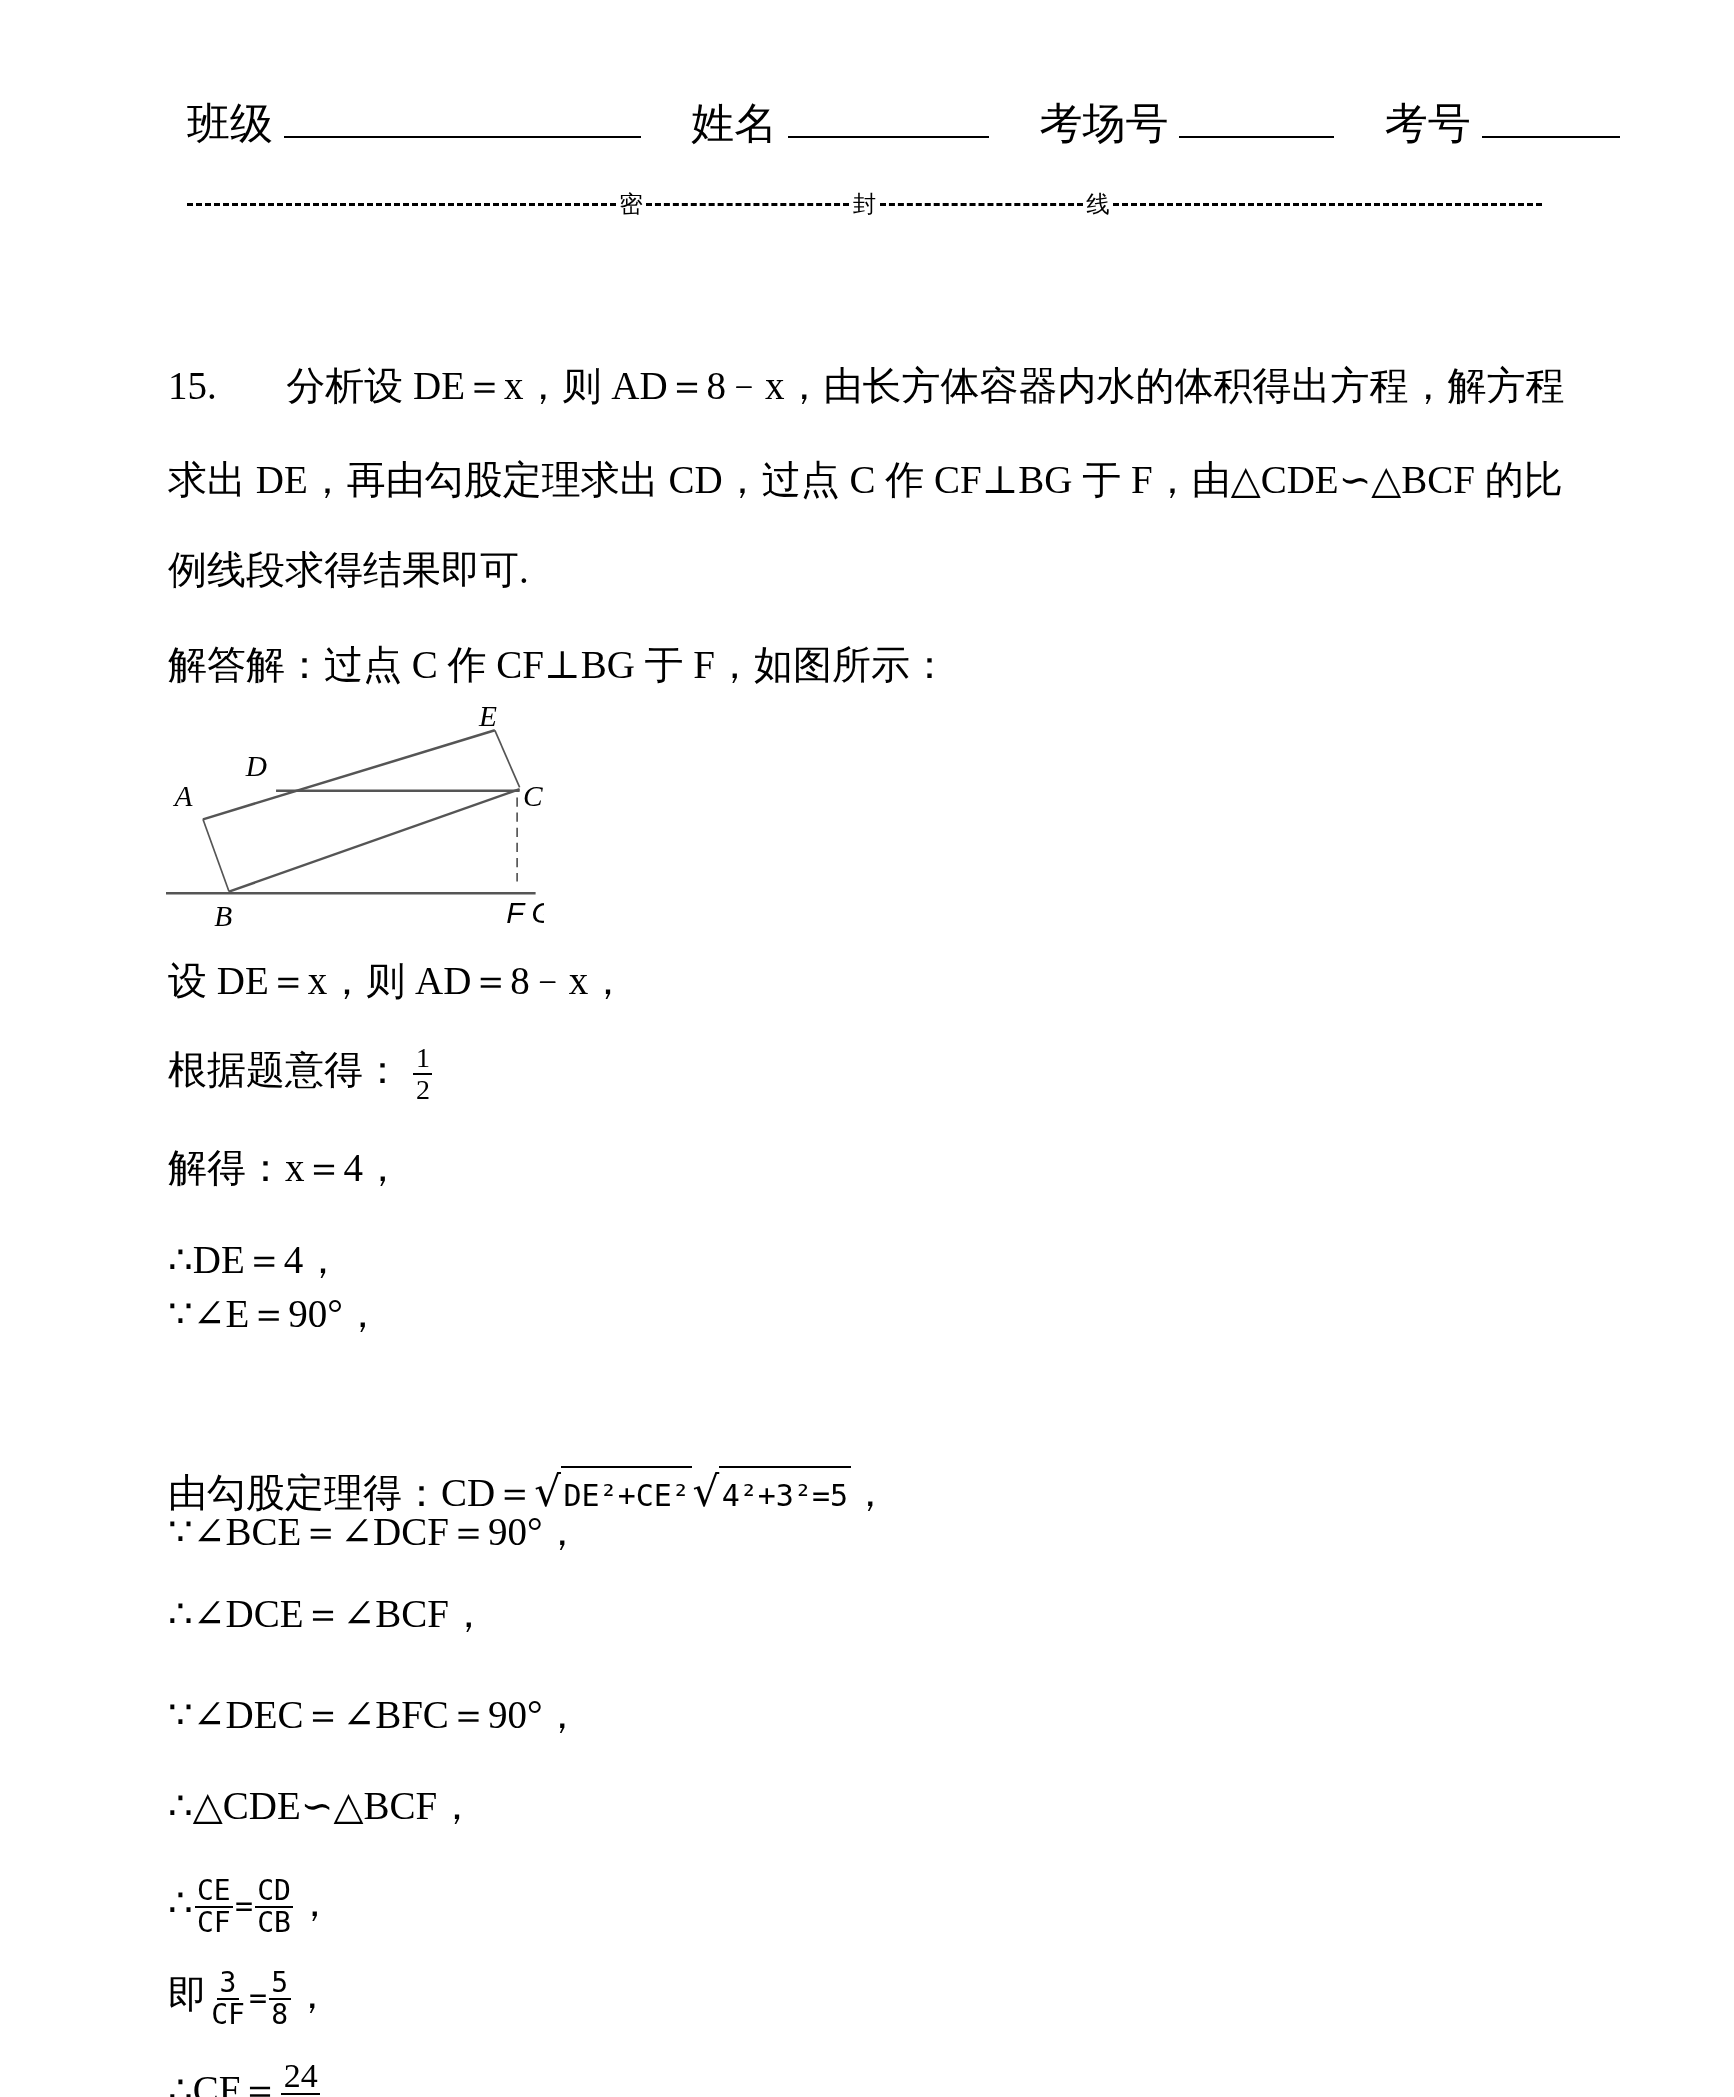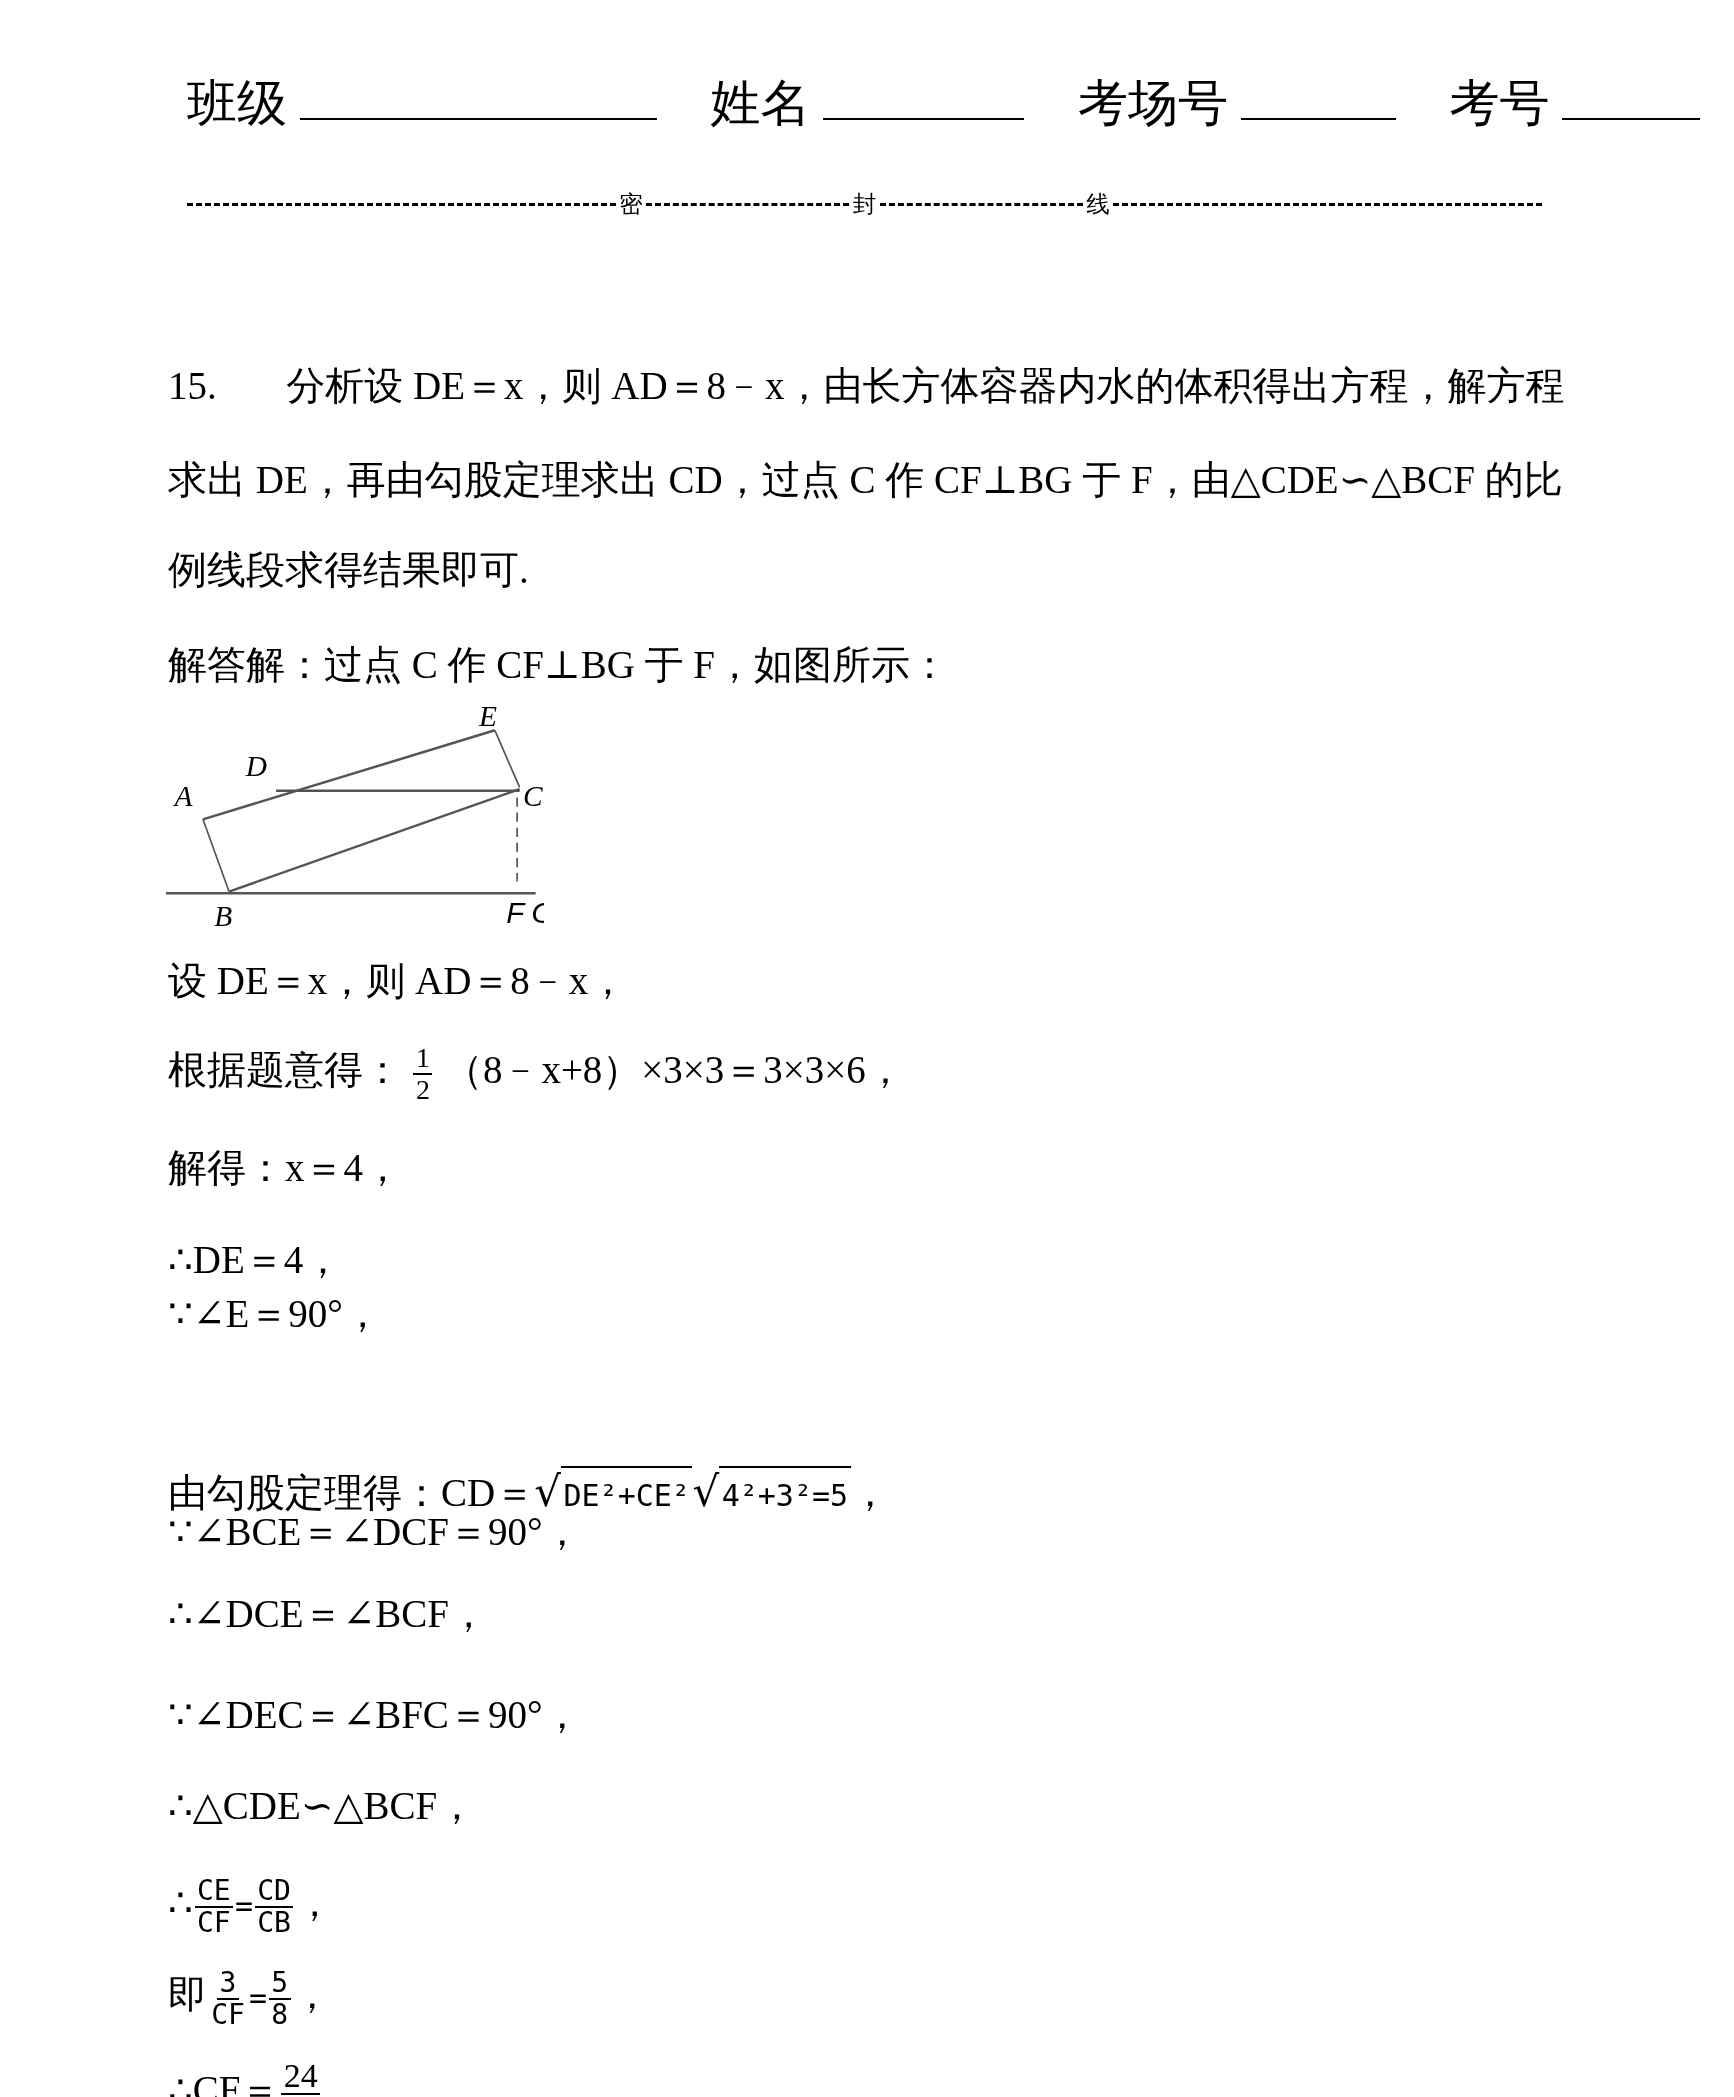--- a/index.html
+++ b/index.html
@@ -1,19 +1,19 @@
 <!DOCTYPE html>
 <html style="font-size:6.7px"><head>
 <meta charset="utf-8">
 <style>
   html, body { margin:0; padding:0; background:#ffffff; }
   body { width:1734px; height:2453px; position:relative; overflow:hidden;
          font-family:"Liberation Serif","DejaVu Serif",serif; color:#000; }
   .abs { position:absolute; white-space:nowrap; }
-  .hdr { font-size:50px; top:76px; height:55px; line-height:55px; }
+  .hdr { font-size:43px; top:96px; height:55px; line-height:55px; }
   .blank { display:inline-block; border-bottom:2.1px solid #000; vertical-align:baseline; height:38px; }
   .seal { top:185px; left:187px; width:1355px; font-size:23.5px; line-height:38px; display:flex; align-items:center; }
   .seal .dash { flex:1; height:0; border-top:3.4px dashed #000; }
   .seal .ch { padding:0 3.4px; }
   .line { font-size:39px; line-height:50px; left:168px; }
   .frac { display:inline-flex; flex-direction:column; align-items:center; vertical-align:middle; font-family:"DejaVu Sans Mono","Liberation Mono",monospace; font-size:28px; line-height:30px; margin:0 1.7px; }
   .frac .num { border-bottom:2.1px solid #000; padding:0 2.5px; }
   .frac .den { padding:0 2.5px; }
   .mono { font-family:"DejaVu Sans Mono","Liberation Mono",monospace; font-size:30px; }
   .sqrt { display:inline-block; border-top:2.1px solid #000; padding:2.5px 2.5px 0 2.5px;margin-top:48px; }
@@ -83,21 +83,20 @@
 </div>
 
 <div class="abs line" style="top:956px;text-align:center;">设 DE＝x，则 AD＝8﹣x，</div>
 
 <div class="abs line" style="top:1036px; line-height:67px;">
   <span>根据题意得：</span>
   <span class="frac" style="font-family:'Liberation Serif',serif;">
     <span class="num">1</span>
     <span class="den">2</span>
   </span>
-  <span>（8﹣x+8）×3×3＝3×3×6，</span>
 </div>
 
 <div class="abs line" style="top:1143px;">解得：x＝4，</div>
 <div class="abs line" style="top:1235px;">∴DE＝4，</div>
 <div class="abs line" style="top:1261px;margin-top:28px;">∵∠E＝90°，</div>
 
 <div class="abs line" style="top:1418px;">
   <span>由勾股定理得：CD＝</span><span class="rad">√</span><span class="sqrt mono">DE²+CE²</span><span class="rad">√</span><span class="sqrt mono">4²+3²=5</span><span>，</span>
 </div>
 

